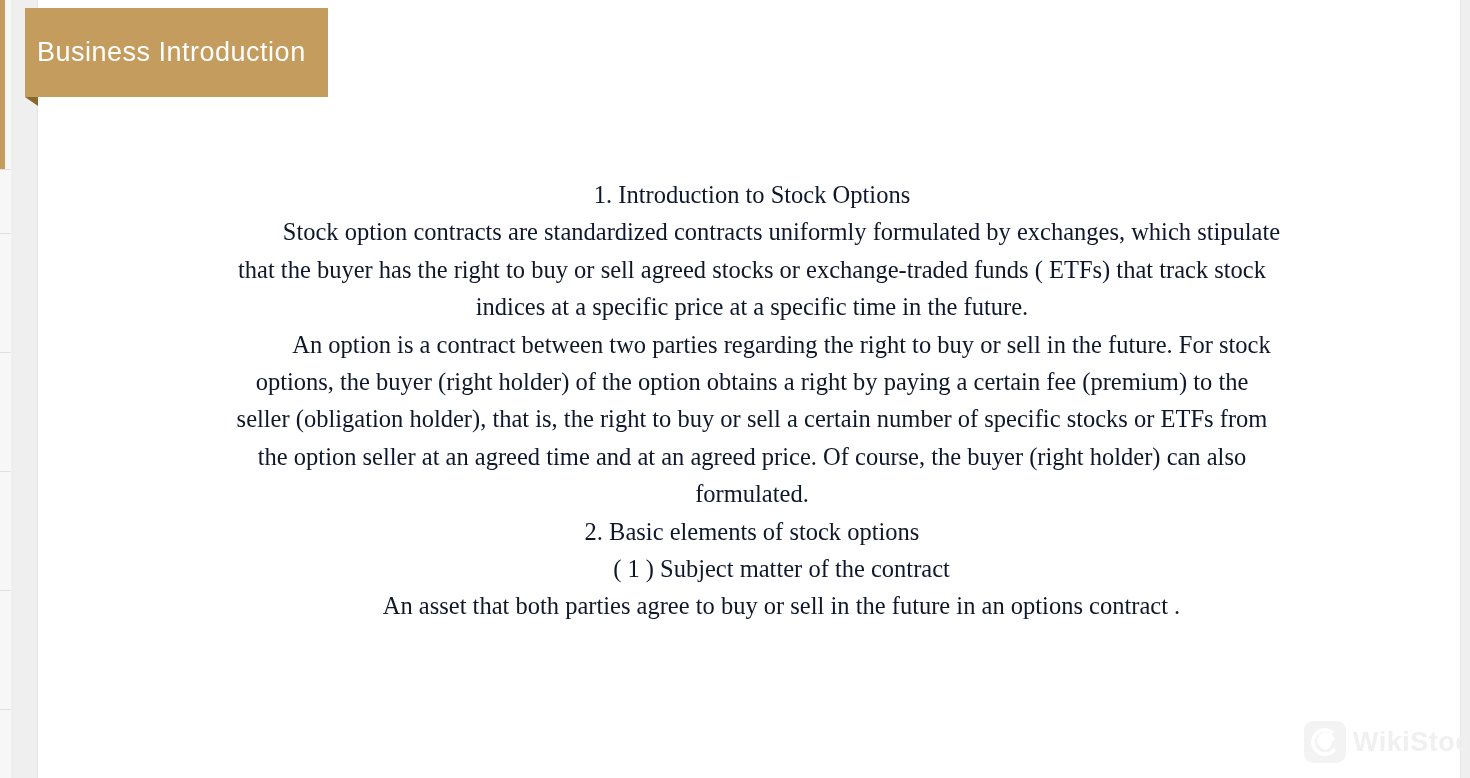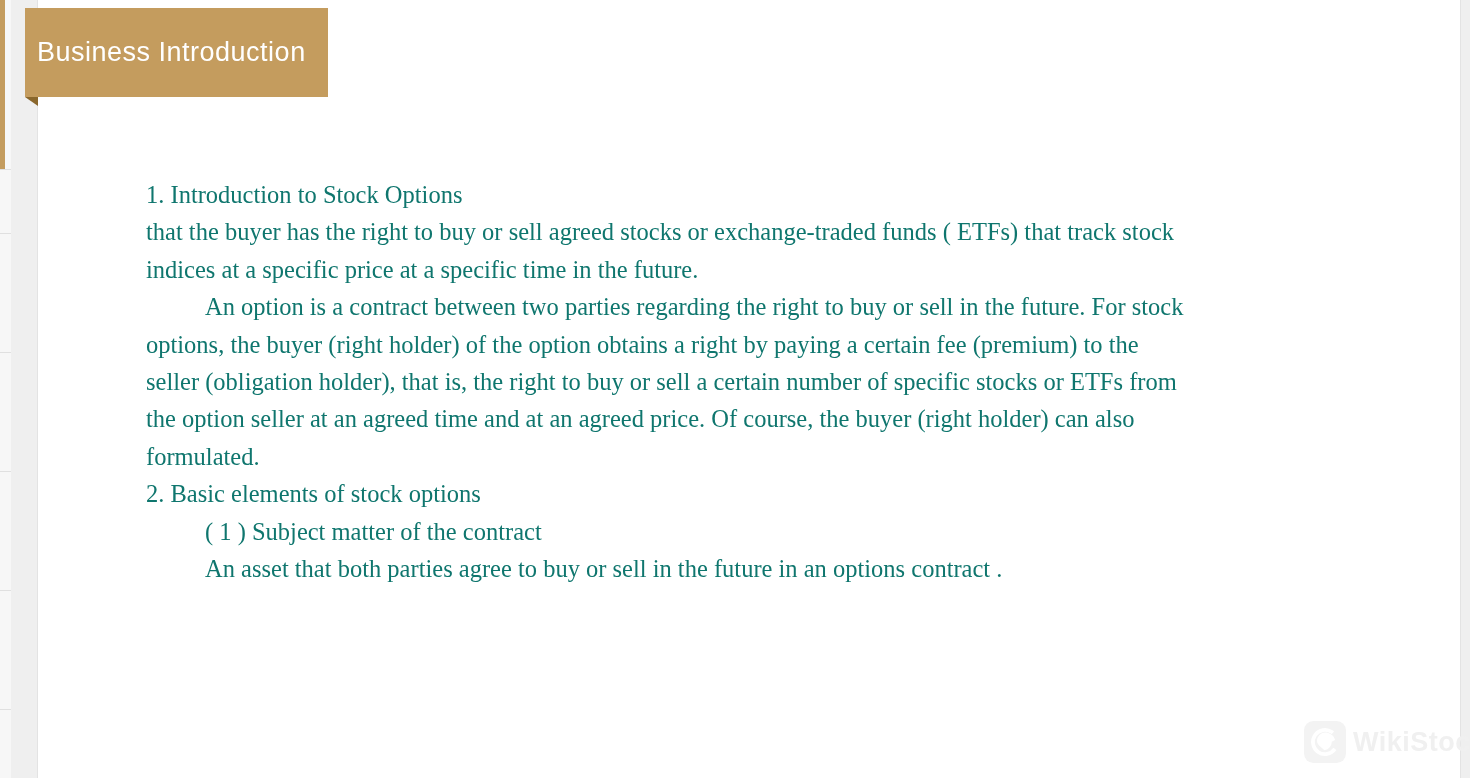--- a/index.html
+++ b/index.html
@@ -4,21 +4,21 @@
 <style>
   html, body {
     margin: 0;
     padding: 0;
     width: 1470px;
     height: 778px;
     overflow: hidden;
     background: #efefef;
     font-family: "Liberation Sans", "DejaVu Sans", sans-serif;
   }
-  .stage { position: absolute; inset: 0; width: 1470px; height: 778px; }
+  .stage { position: absolute; inset: 0; width: 1470px; height: 778px; text-align: center; }
 
   
   .left-rail {
     position: absolute; left: 0; top: 0; width: 37px; height: 778px;
     background: #efefef;
   }
   .rail-list {
     position: absolute; left: 0; top: 0; width: 11px; height: 778px;
     background: #f7f7f7;
   }
@@ -59,21 +59,21 @@
     clip-path: polygon(0 0, 100% 0, 100% 100%);
     z-index: 5;
   }
 
   
   .article {
     position: absolute; left: 146px; top: 176px; width: 1212px;
     font-family: "Liberation Serif", "DejaVu Serif", serif;
     font-size: 24.5px;
     line-height: 37.4px;
-    color: #0f766e;
+    color: #0f172a;
     z-index: 2;
   }
   .text-line { white-space: nowrap; }
   .text-line.indent { padding-left: 59px; }
 
   
   .watermark {
     position: absolute; left: 1304px; top: 721px;
     display: flex; align-items: center;
     z-index: 1;
@@ -107,20 +107,21 @@
 
   <div class="page"></div>
 
   <div class="ribbon">
     <span class="ribbon-label">Business Introduction</span>
   </div>
   <div class="ribbon-fold"></div>
 
   <div class="article">
     <div class="text-line">1. Introduction to Stock Options</div>
+    <div class="text-line indent">Stock option contracts are standardized contracts uniformly formulated by exchanges, which stipulate</div>
     <div class="text-line">that the buyer has the right to buy or sell agreed stocks or exchange-traded funds ( ETFs) that track stock</div>
     <div class="text-line">indices at a specific price at a specific time in the future.</div>
     <div class="text-line indent">An option is a contract between two parties regarding the right to buy or sell in the future. For stock</div>
     <div class="text-line">options, the buyer (right holder) of the option obtains a right by paying a certain fee (premium) to the</div>
     <div class="text-line">seller (obligation holder), that is, the right to buy or sell a certain number of specific stocks or ETFs from</div>
     <div class="text-line">the option seller at an agreed time and at an agreed price. Of course, the buyer (right holder) can also</div>
     <div class="text-line">formulated.</div>
     <div class="text-line">2. Basic elements of stock options</div>
     <div class="text-line indent">( 1 ) Subject matter of the contract</div>
     <div class="text-line indent">An asset that both parties agree to buy or sell in the future in an options contract .</div>

